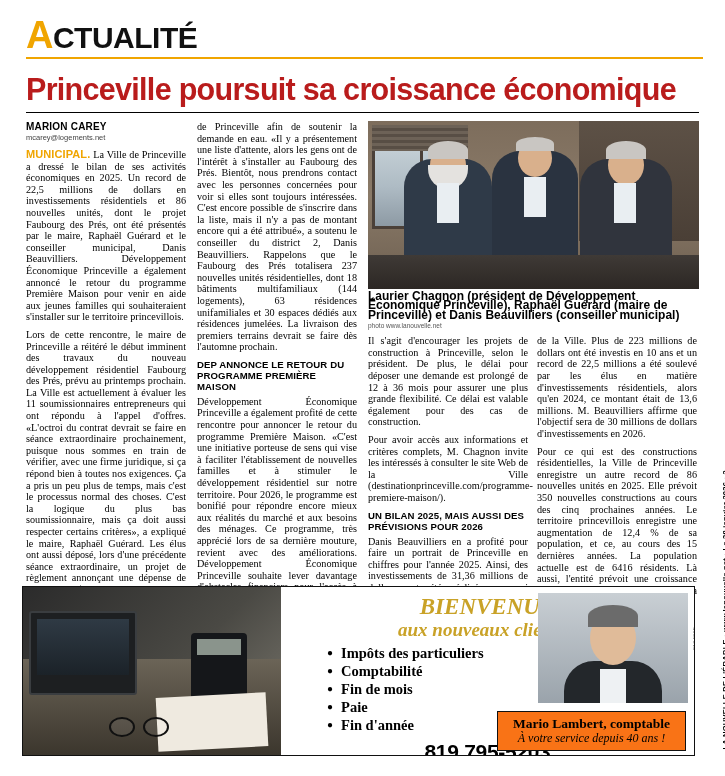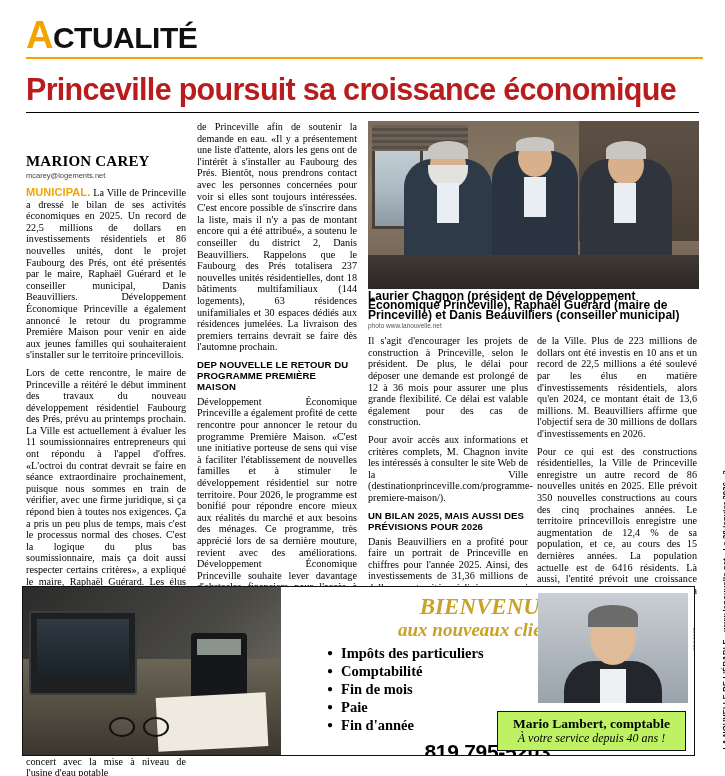--- a/index.html
+++ b/index.html
@@ -64,26 +64,25 @@
     gap: 11px;
     padding: 0 4px;
   }
   .col { width: 160px; }
   .col.c1 { width: 160px; }
   .col.c2 { width: 160px; }
   .col.c3 { width: 160px; }
   .col.c4 { width: 160px; }
 
   .byline-name {
-    font-family: Liberation Serif, serif;
-    font-weight: bold;
-    font-size: 15px;
+    font-family: Liberation Sans, sans-serif;
+    font-weight: bold;
+    font-size: 10px;
     letter-spacing: 0.2px;
     margin-bottom: 1px;
-    margin-top: 32px;
   }
   .byline-mail {
     font-family: "Liberation Sans", sans-serif;
     font-size: 7.5px;
     color: #444;
     margin-bottom: 7px;
   }
 
   p.body {
     font-size: 10.2px;
@@ -304,21 +303,21 @@
     border-radius:30px 30px 0 0; background:#23272b;
   }
   .ad-portrait .ph-shirt {
     position:absolute; left:62px; bottom:0; width:26px; height:34px;
     background:#eef1f3;
   }
   .ad-name-box {
     position:absolute;
     left: 216px; bottom: 4px; right: 8px;
     border: 1px solid #111;
-    background:#bef264;
+    background:#f97316;
     padding: 4px 8px 5px 8px;
     text-align:center;
   }
   .ad-name {
     font-family: "Liberation Serif", serif;
     font-weight: bold;
     font-size: 13.5px;
     line-height: 15px;
   }
   .ad-name-sub {
@@ -370,21 +369,21 @@
     <div class="col c1">
       <div class="byline-name">MARION CAREY</div>
       <div class="byline-mail">mcarey@logements.net</div>
       <p class="body"><span class="lead-label">MUNICIPAL.</span><span> La Ville de Princeville a dressé le bilan de ses activités économiques en 2025. Un record de 22,5 millions de dollars en investissements résidentiels et 86 nouvelles unités, dont le projet Faubourg des Prés, ont été présentés par le maire, Raphaël Guérard et le conseiller municipal, Danis Beauvilliers. Développement Économique Princeville a également annoncé le retour du programme Première Maison pour venir en aide aux jeunes familles qui souhaiteraient s'installer sur le territoire princevillois.</span></p>
       <p class="body">Lors de cette rencontre, le maire de Princeville a réitéré le début imminent des travaux du nouveau développement résidentiel Faubourg des Prés, prévu au printemps prochain. La Ville est actuellement à évaluer les 11 soumissionnaires entrepreneurs qui ont répondu à l'appel d'offres. «L'octroi du contrat devrait se faire en séance extraordinaire prochainement, puisque nous sommes en train de vérifier, avec une firme juridique, si ça répond bien à toutes nos exigences. Ça a pris un peu plus de temps, mais c'est le processus normal des choses. C'est la logique du plus bas soumissionnaire, mais ça doit aussi respecter certains critères», a expliqué le maire, Raphaël Guérard. Les élus ont aussi déposé, lors d'une précédente séance extraordinaire, un projet de règlement annonçant une dépense de 12 276 000 $ et un emprunt de 4 776 333 $ pour la construction des structures municipales du Faubourg des Prés. Selon les informations de la Ville, certaines propriétés indiquent que ce projet résidentiel pourrait «autofinancer en raison des revenus créés par la vente des différentes propriétés.</p>
       <p class="body">Le maire a d'ailleurs précisé que ce nouveau développement est réalisé de concert avec la mise à niveau de l'usine d'eau potable</p>
     </div>
 
     <div class="col c2">
       <p class="body">de Princeville afin de soutenir la demande en eau. «Il y a présentement une liste d'attente, alors les gens ont de l'intérêt à s'installer au Faubourg des Prés. Bientôt, nous prendrons contact avec les personnes concernées pour voir si elles sont toujours intéressées. C'est encore possible de s'inscrire dans la liste, mais il n'y a pas de montant encore qui a été attribué», a soutenu le conseiller du district 2, Danis Beauvilliers. Rappelons que le Faubourg des Prés totalisera 237 nouvelles unités résidentielles, dont 18 bâtiments multifamiliaux (144 logements), 63 résidences unifamiliales et 30 espaces dédiés aux résidences jumelées. La livraison des premiers terrains devrait se faire dès l'automne prochain.</p>
-      <div class="subhead">DEP NOUVELLE LE RETOUR DU PROGRAMME PREMIÈRE MAISON</div>
+      <div class="subhead">DEP ANNONCE LE RETOUR DU PROGRAMME PREMIÈRE MAISON</div>
       <p class="body">Développement Économique Princeville a également profité de cette rencontre pour annoncer le retour du programme Première Maison. «C'est une initiative porteuse de sens qui vise à faciliter l'établissement de nouvelles familles et à stimuler le développement résidentiel sur notre territoire. Pour 2026, le programme est bonifié pour répondre encore mieux aux réalités du marché et aux besoins des ménages. Ce programme, très apprécié lors de sa dernière mouture, revient avec des améliorations. Développement Économique Princeville souhaite lever davantage d'obstacles financiers pour l'accès à une propriété et souhaite encourager les projets résidentiels abordables pour les familles», a soutenu le président de DEP, Laurier Chagnon.</p>
       <p class="body">Ainsi, trois nouveautés sont proposées aux familles acheteuses. Le remboursement maximal des droits de mutation passera de 1 500 $ à 2 000 $, pour un soutien financier accru, les contextes d'achat d'un terrain sont maintenant admissibles au programme, de même que l'achat d'une propriété déjà existante ou neuve.</p>
     </div>
 
     <div class="wide-col">
       <div class="photo-wrap">
         <div class="photo">
           <div class="wall"></div>
           <div class="window"></div>
           <div class="blind"></div>

